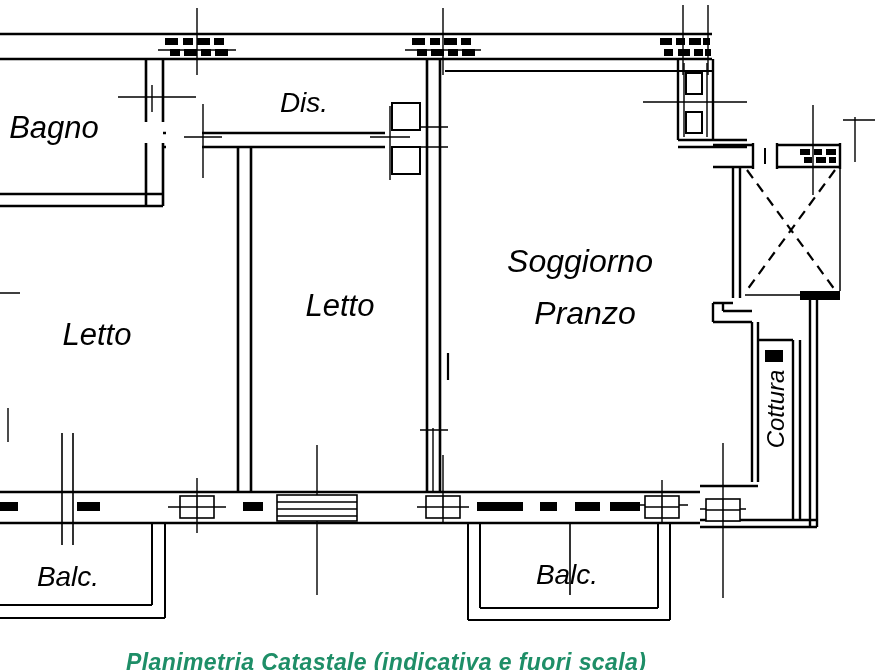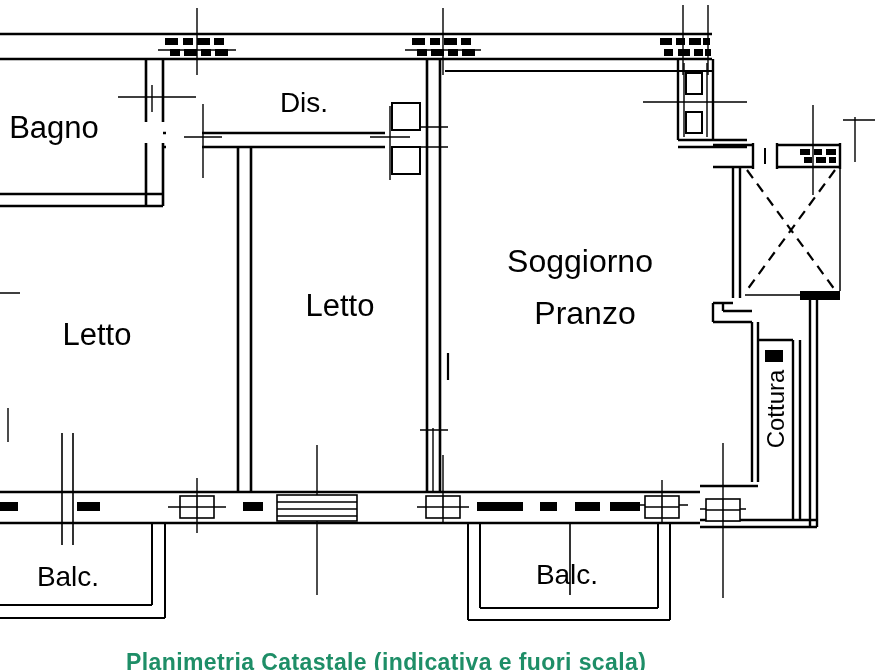--- a/index.html
+++ b/index.html
@@ -7,20 +7,21 @@
     padding: 0;
     background: #ffffff;
   }
   #stage {
     position: relative;
     width: 893px;
     height: 670px;
     overflow: hidden;
     background: #fde047;
     font-family: "Liberation Sans", sans-serif;
+    font-style: italic;
   }
   #plan-svg {
     position: absolute;
     left: 0;
     top: 0;
   }
   .room-label {
     fill: #000000;
     font-family: "Liberation Sans", sans-serif;
   }

